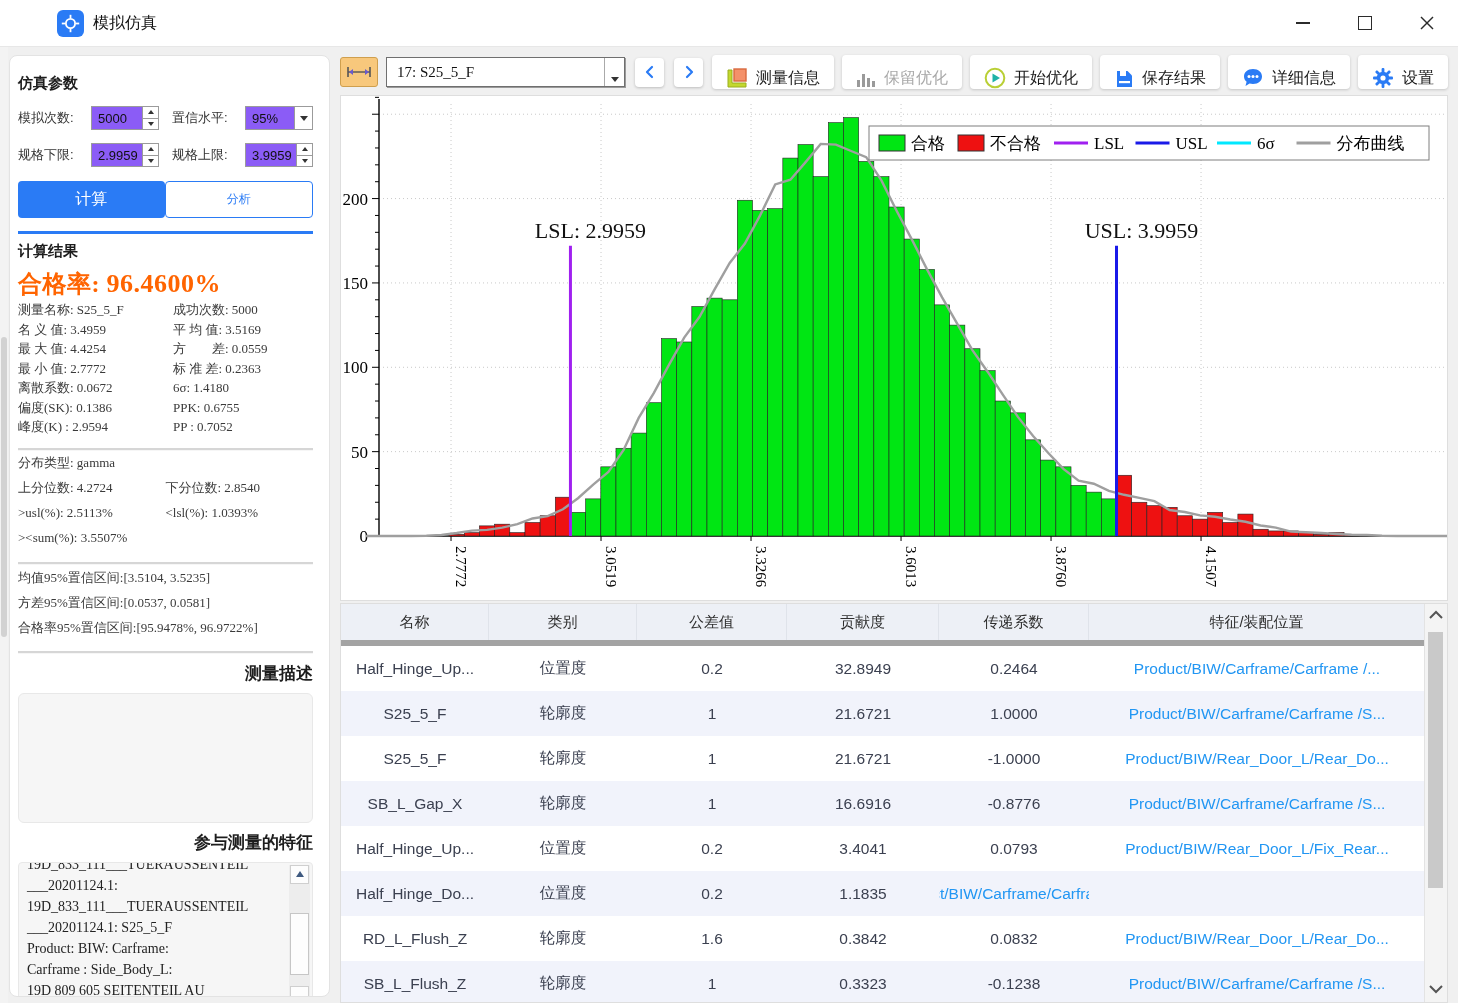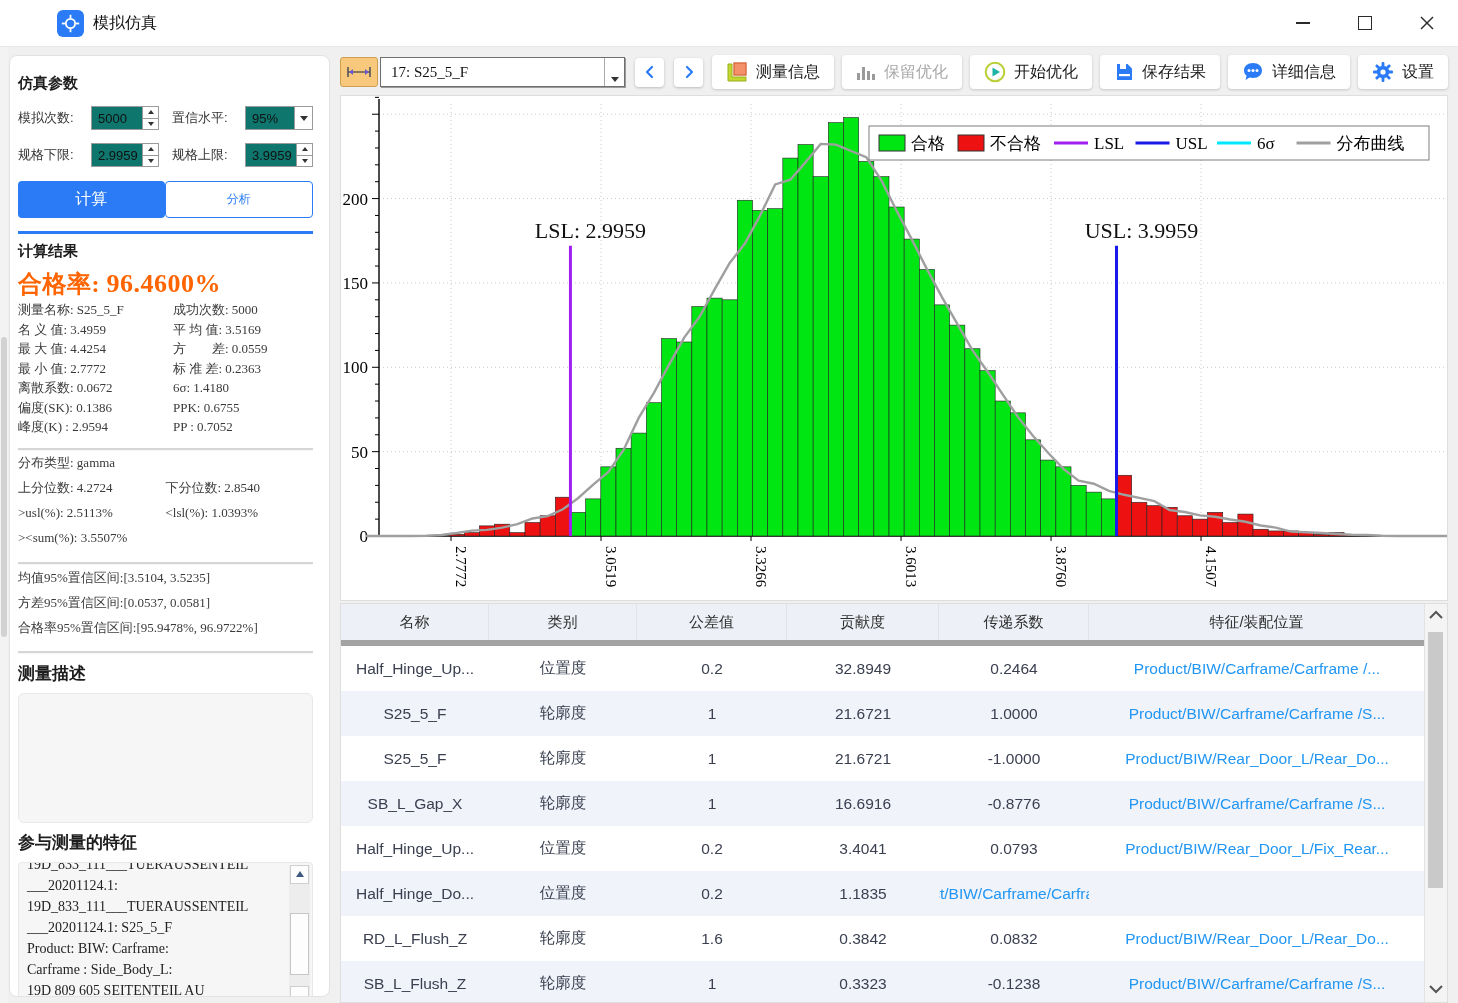--- a/index.html
+++ b/index.html
@@ -19,25 +19,25 @@
   .minus-glyph{width:14px;height:2px;background:#2b2b2b;}
   .square-glyph{width:12px;height:12px;border:1.4px solid #2b2b2b;}
 
   
   .side-scroll{position:absolute;left:0;top:47px;width:8px;bottom:0;background:#f3f3f3;}
   .side-scroll .thumb{position:absolute;left:1px;top:290px;width:6px;height:300px;background:#d2d2d2;border-radius:3px;}
   .sidebar{position:absolute;left:9px;top:55px;width:321px;height:942px;background:#fff;
            border:1px solid #e3e3e3;border-radius:8px;box-sizing:border-box;
            padding:10px 16px 6px 8px;overflow:hidden;}
   .sec-title{font-weight:bold;font-size:15px;color:#1d1d1d;margin-top:8px;}
-  .sec-title.big{font-size:17px;}
+  .sec-title.big{font-size:17px;text-align:right;}
   .frow{display:flex;align-items:center;margin-top:13px;}
   .flabel{font-size:13px;color:#333;width:73px;flex:none;}
   .flabel.second{margin-left:13px;}
-  .inputbox{position:relative;width:69px;height:24px;border:1px solid #9b9b9b;background:#0f766e;
+  .inputbox{position:relative;width:69px;height:24px;border:1px solid #9b9b9b;background:#8b5cf6;
             box-sizing:border-box;display:flex;align-items:center;padding-left:6px;font-size:13px;color:#111;}
   .spin{position:absolute;right:0;top:0;width:15px;height:100%;border-left:1px solid #9b9b9b;
         display:flex;flex-direction:column;background:#fff;}
   .spin>div{flex:1;display:flex;align-items:center;justify-content:center;}
   .spin>div:first-child{border-bottom:1px solid #9b9b9b;}
   .tri-up{width:0;height:0;border-left:3px solid transparent;border-right:3px solid transparent;border-bottom:4px solid #333;}
   .tri-down{width:0;height:0;border-left:3px solid transparent;border-right:3px solid transparent;border-top:4px solid #333;}
   .tri-down.big{border-left-width:4px;border-right-width:4px;border-top-width:5px;}
   .ddbox{position:absolute;right:0;top:0;width:17px;height:100%;border-left:1px solid #9b9b9b;
          display:flex;align-items:center;justify-content:center;background:#fff;}
@@ -73,21 +73,21 @@
   .m-icon-btn{width:38px;height:30px;background:#f8c87c;border:1px solid #cf9f4e;border-radius:3px;
               box-sizing:border-box;display:flex;align-items:center;justify-content:center;flex:none;}
   .m-select{width:258px;height:30px;background:#fff;border:1px solid #6f6f6f;box-sizing:border-box;
             display:flex;align-items:center;font-size:15px;color:#111;position:relative;padding-left:10px;
             font-family:"Liberation Serif","DejaVu Serif",serif;box-shadow:1px 1px 0 #9a9a9a;}
   .m-select .arrow-zone{position:absolute;right:0;top:0;width:20px;height:100%;border-left:1px solid #aaa;
             display:flex;align-items:flex-end;justify-content:center;padding-bottom:4px;box-sizing:border-box;}
   .navbtn{width:29px;height:29px;background:#fff;border-radius:4px;box-shadow:0 1px 3px rgba(0,0,0,.22);
           margin-left:10px;display:flex;align-items:center;justify-content:center;flex:none;}
   .tbtn{height:34px;background:#fff;border-radius:4px;box-shadow:0 1px 3px rgba(0,0,0,.18);
-        margin-left:8px;display:flex;align-items:center;justify-content:center;gap:8px;
+        margin-left:8px;display:flex;align-items:flex-end;justify-content:center;gap:8px;
         font-size:16px;color:#1b1b1b;padding:0 14px;white-space:nowrap;flex:none;}
   .tbtn.first{margin-left:9px;}
   .tbtn.disabled{color:#a8a8a8;}
 
   
   .chart-card{position:absolute;left:340px;top:95px;width:1108px;height:506px;background:#fff;
               border:1px solid #dedede;box-sizing:border-box;}
 
   
   .table-card{position:absolute;left:340px;top:603px;width:1108px;height:400px;background:#fff;
@@ -276,21 +276,21 @@
   <div class="toolbar">
     <div class="m-icon-btn">
       <svg width="28" height="16" viewBox="0 0 28 16">
         <line x1="3" y1="3" x2="3" y2="13" stroke="#555" stroke-width="1.6"></line>
         <line x1="25" y1="3" x2="25" y2="13" stroke="#555" stroke-width="1.6"></line>
         <line x1="3" y1="8" x2="25" y2="8" stroke="#555" stroke-width="1.4"></line>
         <path d="M8 5 L4 8 L8 11 Z" fill="#6a5acd"></path>
         <path d="M20 5 L24 8 L20 11 Z" fill="#6a5acd"></path>
       </svg>
     </div>
-    <div class="m-select" style="margin-left:2px;">
+    <div class="m-select" style="margin-left:8px;">
       <span>17: S25_5_F</span>
       <div class="arrow-zone">
           <div class="tri-down big"></div>
         </div>
     </div>
     <div class="navbtn">
       <svg width="14" height="14" viewBox="0 0 14 14">
         <polyline points="9,2 4,7 9,12" fill="none" stroke="#2a7bf5" stroke-width="2.2" stroke-linecap="round" stroke-linejoin="round"></polyline>
       </svg>
     </div>

